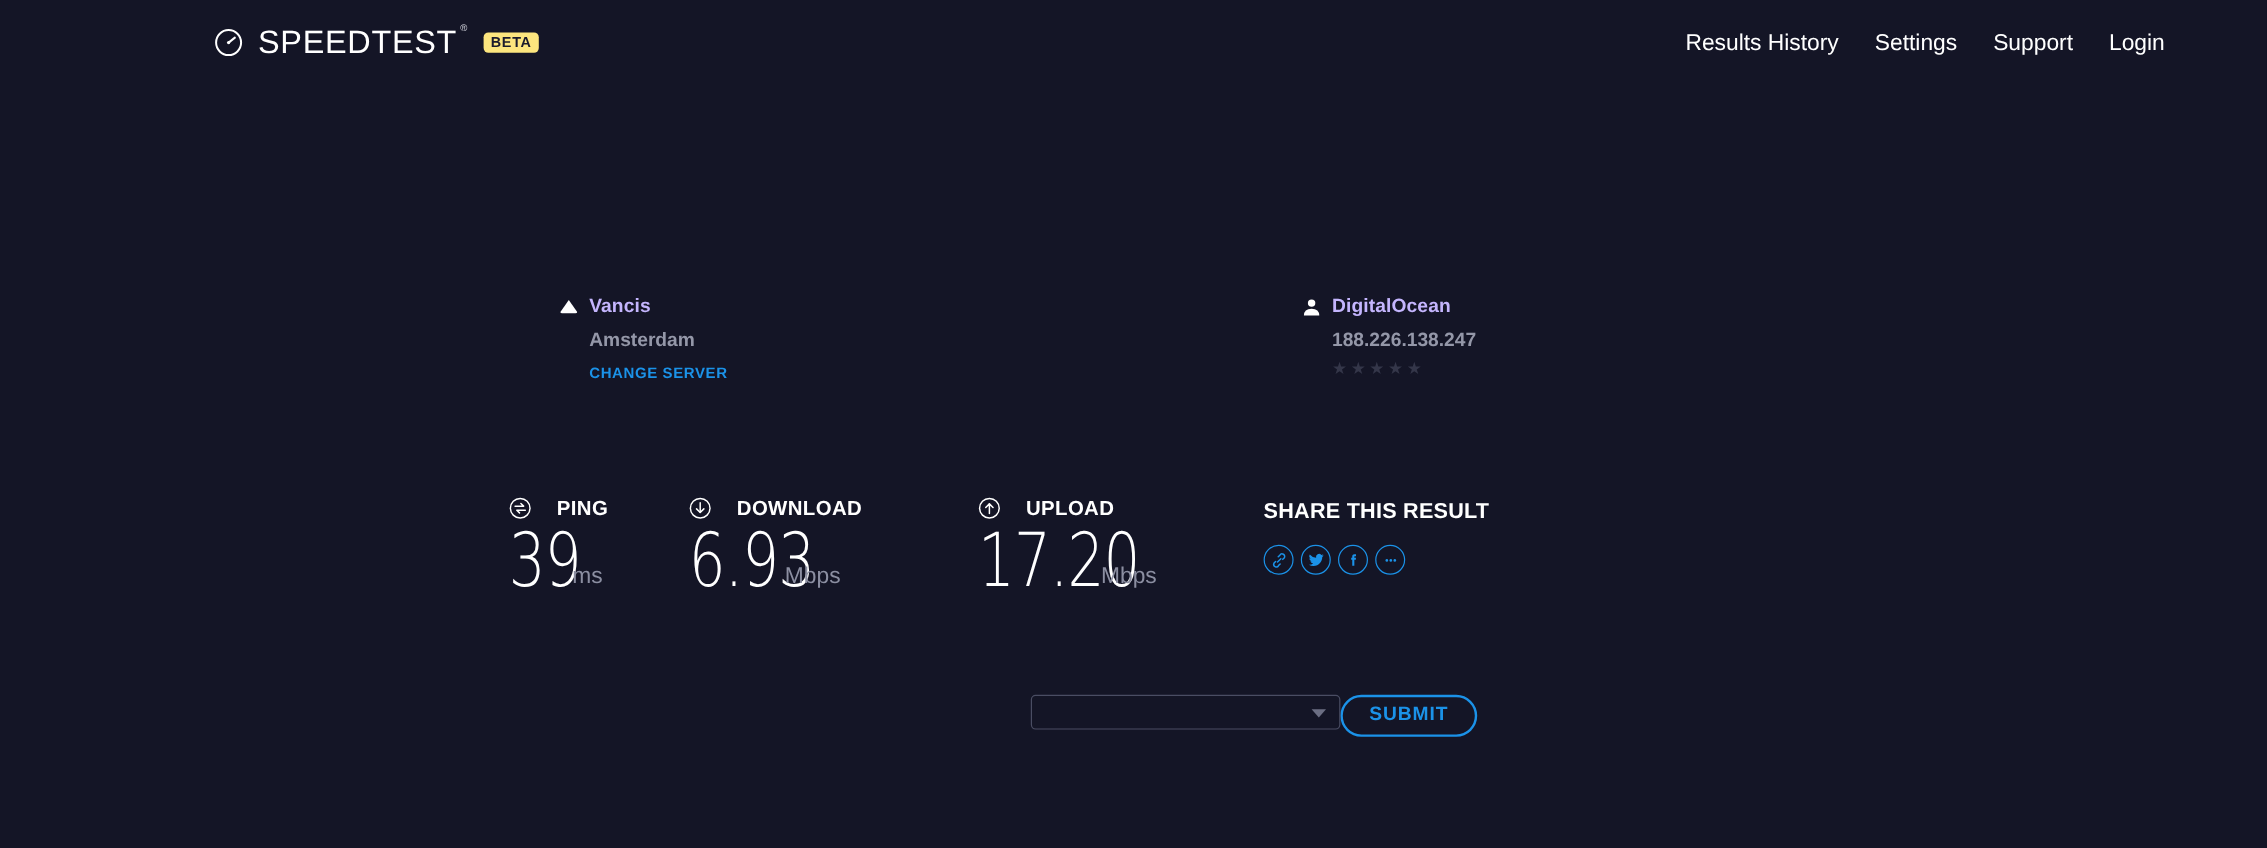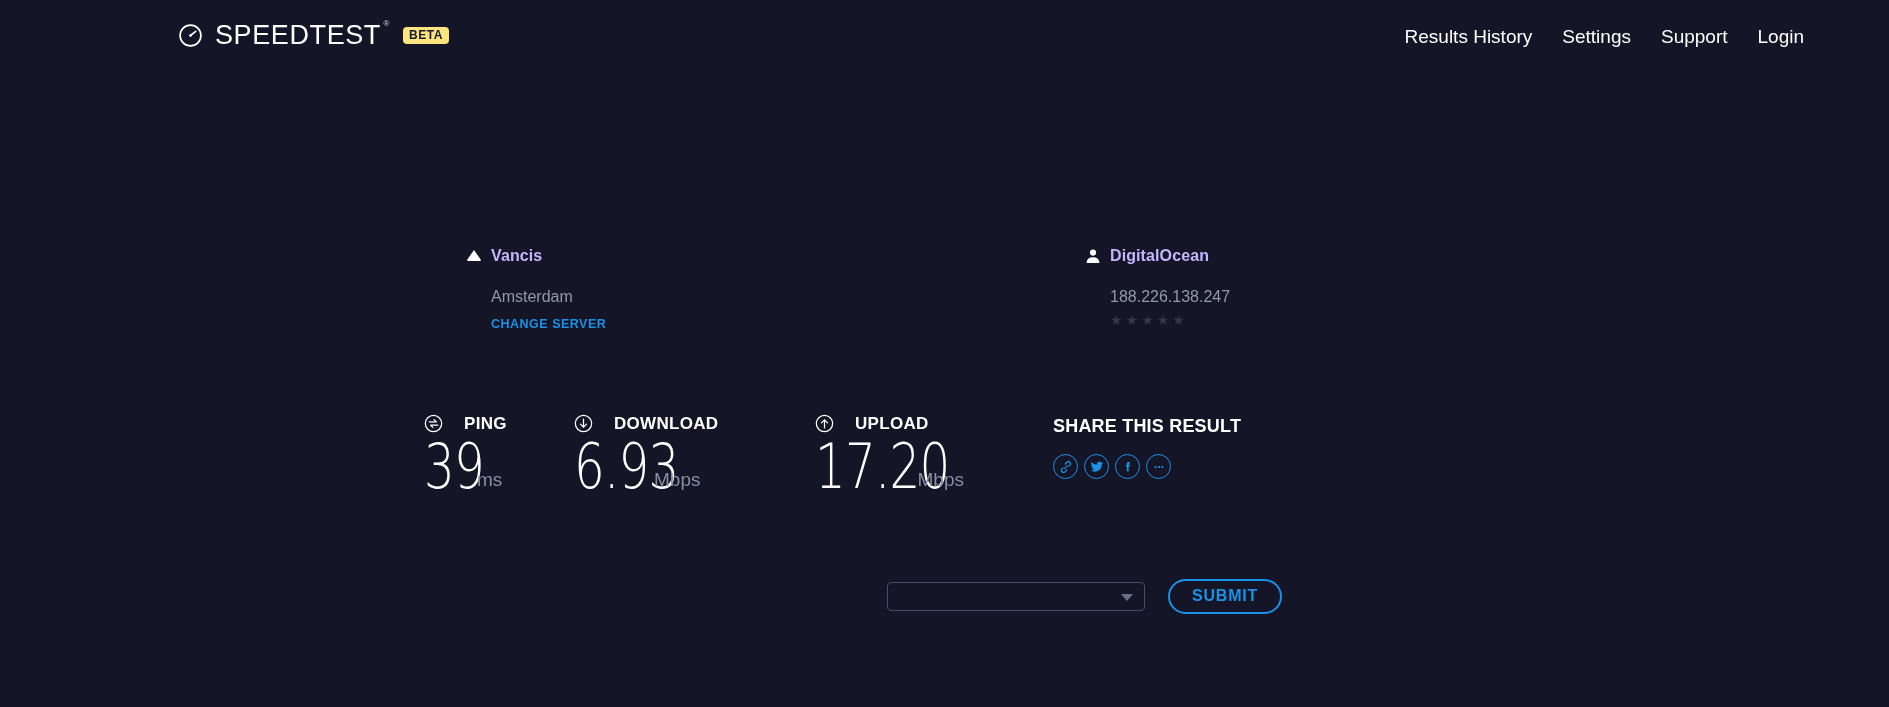--- a/index.html
+++ b/index.html
@@ -100,24 +100,24 @@
   .entity-name {
     color: #c4b5fd;
     font-size: 16px;
     font-weight: 700;
     letter-spacing: 0.1px;
     line-height: 1;
   }
   .entity-sub {
     color: #9497a8;
     font-size: 16px;
-    margin-top: 21px;
+    margin-top: 8px;
     margin-left: 25px;
     line-height: 1.1;
-    font-weight: 400;
+    font-weight: 700;
   }
   .change-server {
     display: inline-block;
     color: #1b92e8;
     font-size: 12.5px;
     font-weight: 700;
     letter-spacing: 0.5px;
     margin-top: 11px;
     margin-left: 25px;
     text-decoration: none;
@@ -254,24 +254,21 @@
   }
   .survey-q {
     color: #ffffff;
     font-size: 17.5px;
     font-weight: 700;
     line-height: 1.36;
     width: 400px;
   }
   .survey-controls {
     display: flex;
-    align-items: center;
-    gap: 23px;
     margin-top: 21px;
-    margin-left: 28px;
   }
   .survey-select {
     width: 258px;
     height: 29px;
     background: transparent;
     border: 1px solid #4a4d63;
     border-radius: 4px;
     position: relative;
     cursor: pointer;
   }

